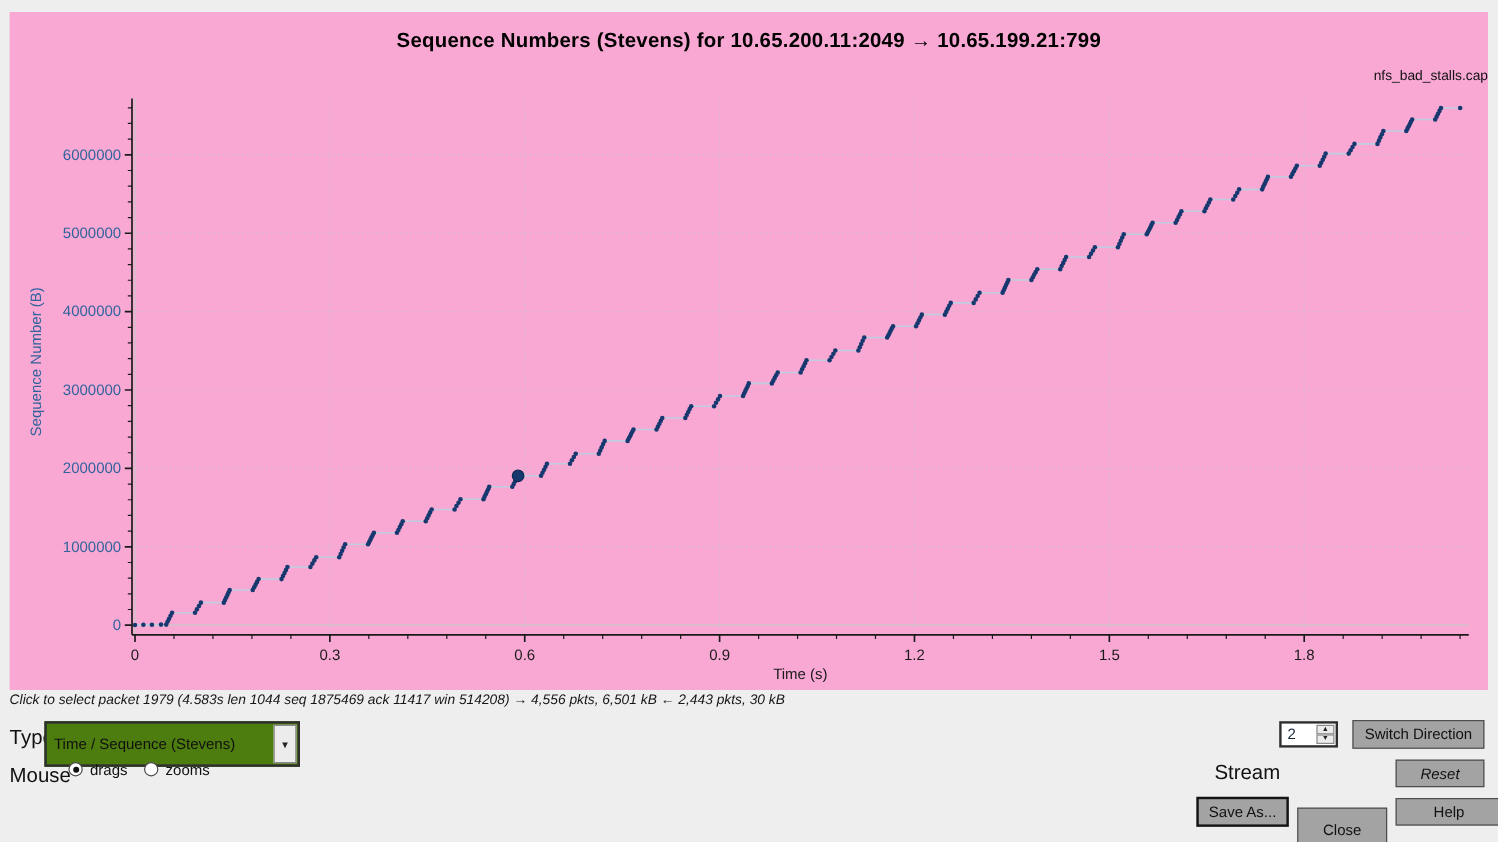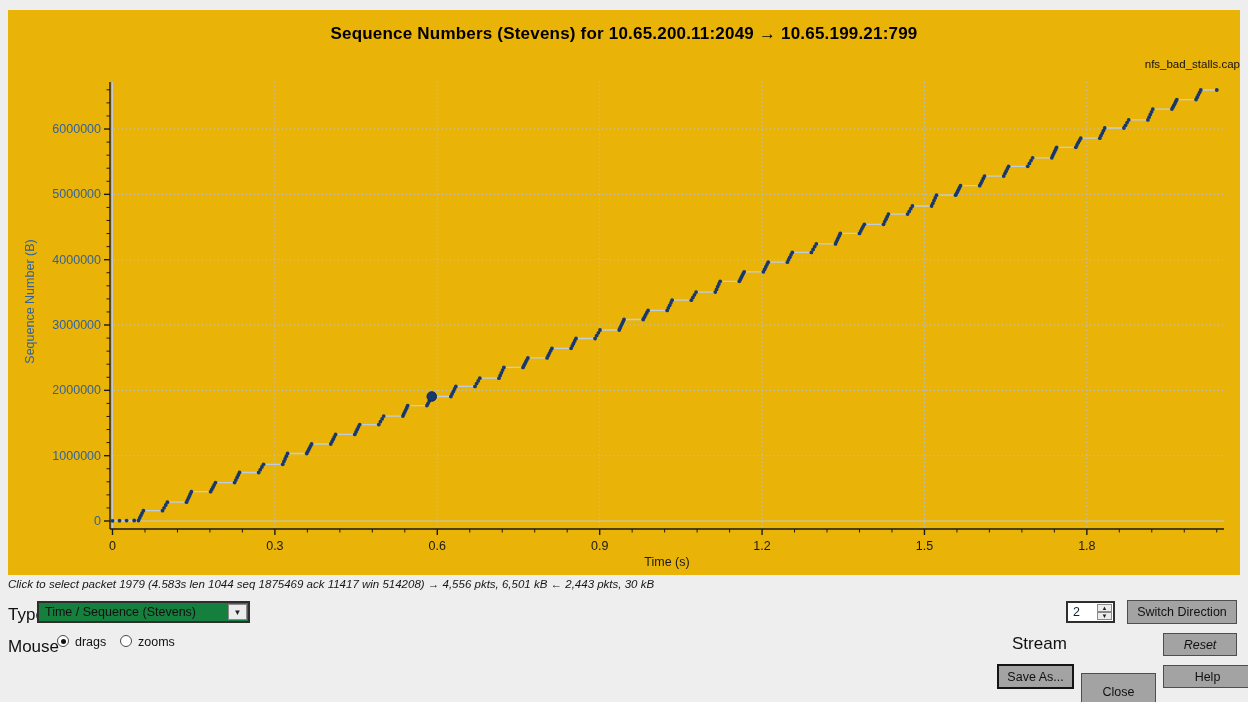--- a/index.html
+++ b/index.html
@@ -1,25 +1,25 @@
 <!DOCTYPE html>
 <html><head>
 <meta charset="utf-8">
 <style>
   html,body{margin:0;padding:0;width:1248px;height:702px;overflow:hidden;
     background:#eeeeee;font-family:"Liberation Sans",sans-serif;}
-  .canvas{position:absolute;left:8px;top:10px;width:1232px;height:565px;background:#eab308;}
+  .canvas{position:absolute;left:8px;top:10px;width:1232px;height:565px;background:#f9a8d4;}
   .chart-title{position:absolute;left:0;top:14px;width:100%;text-align:center;
     font-size:17px;font-weight:bold;color:#000;letter-spacing:.2px;}
   .chart-subtitle{position:absolute;left:0;top:48px;width:100%;text-align:right;
     font-size:11.5px;color:#111;}
   #plot{position:absolute;left:0;top:0;}
   .hint{position:absolute;left:8px;top:578px;font-size:11.5px;font-style:italic;color:#161616;}
   .lbl{position:absolute;font-size:17px;color:#111;}
-  .combo{position:absolute;left:37px;top:601px;width:213px;height:22px;background:#15803d;
+  .combo{position:absolute;left:37px;top:601px;width:213px;height:38px;background:#4d7c0f;
     border:2px solid #2e2e2e;box-sizing:border-box;font-size:12.5px;color:#111;
     display:flex;align-items:center;padding-left:6px;cursor:default;}
   .combo-arrow{position:absolute;right:1px;top:1px;bottom:1px;width:17px;background:#ececec;
     border:1px solid #8a8a8a;display:flex;align-items:center;justify-content:center;
     font-size:8px;color:#222;}
   .spin{position:absolute;left:1066px;top:601px;width:49px;height:22px;background:#fff;
     border:2px solid #2e2e2e;box-sizing:border-box;font-size:12.5px;color:#123;
     display:flex;align-items:center;padding-left:5px;}
   .spin-btns{position:absolute;right:1px;top:1px;bottom:1px;width:15px;display:flex;
     flex-direction:column;}

